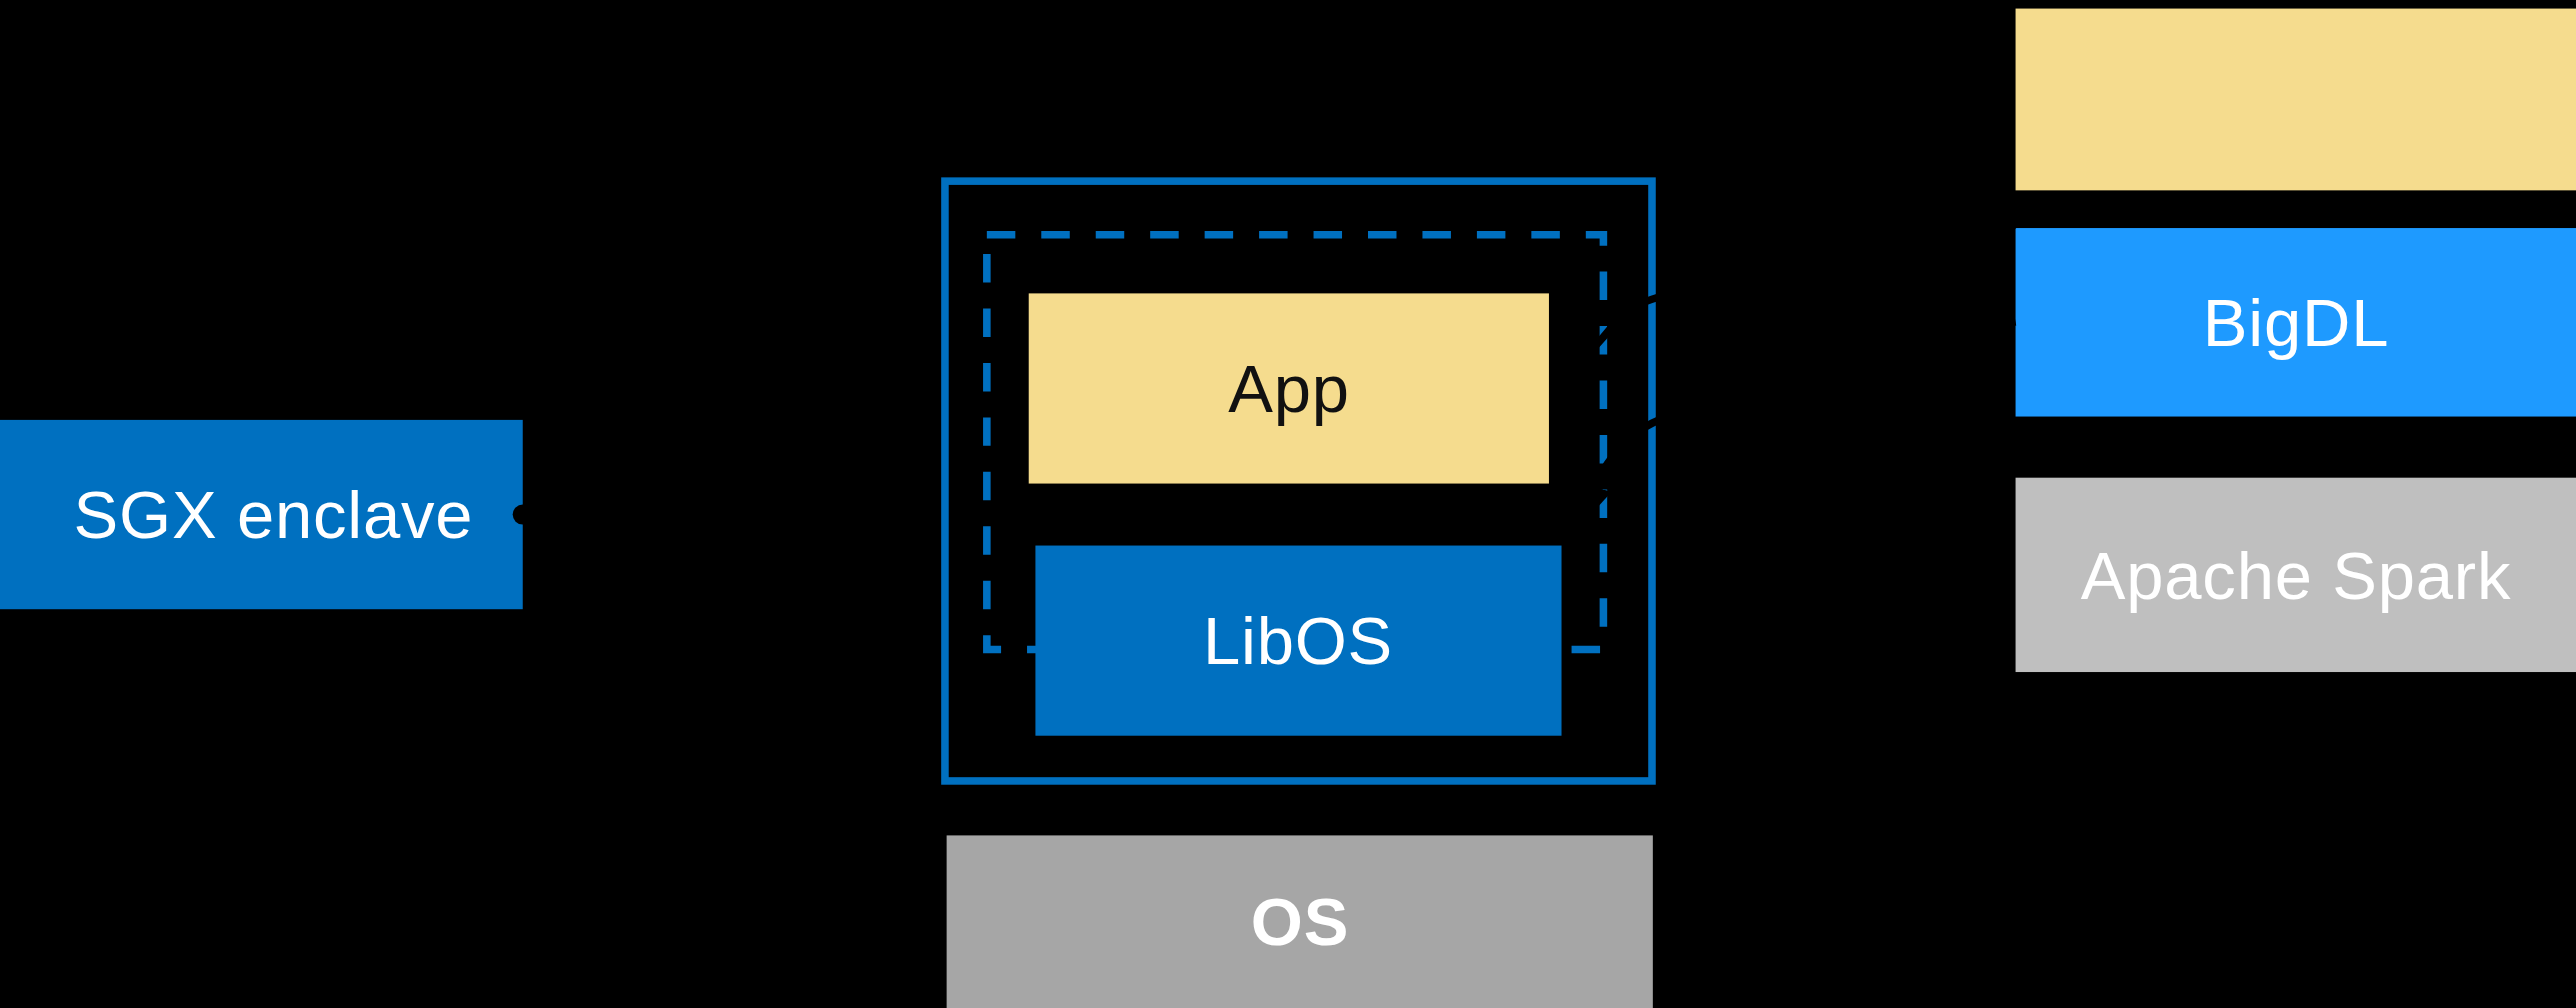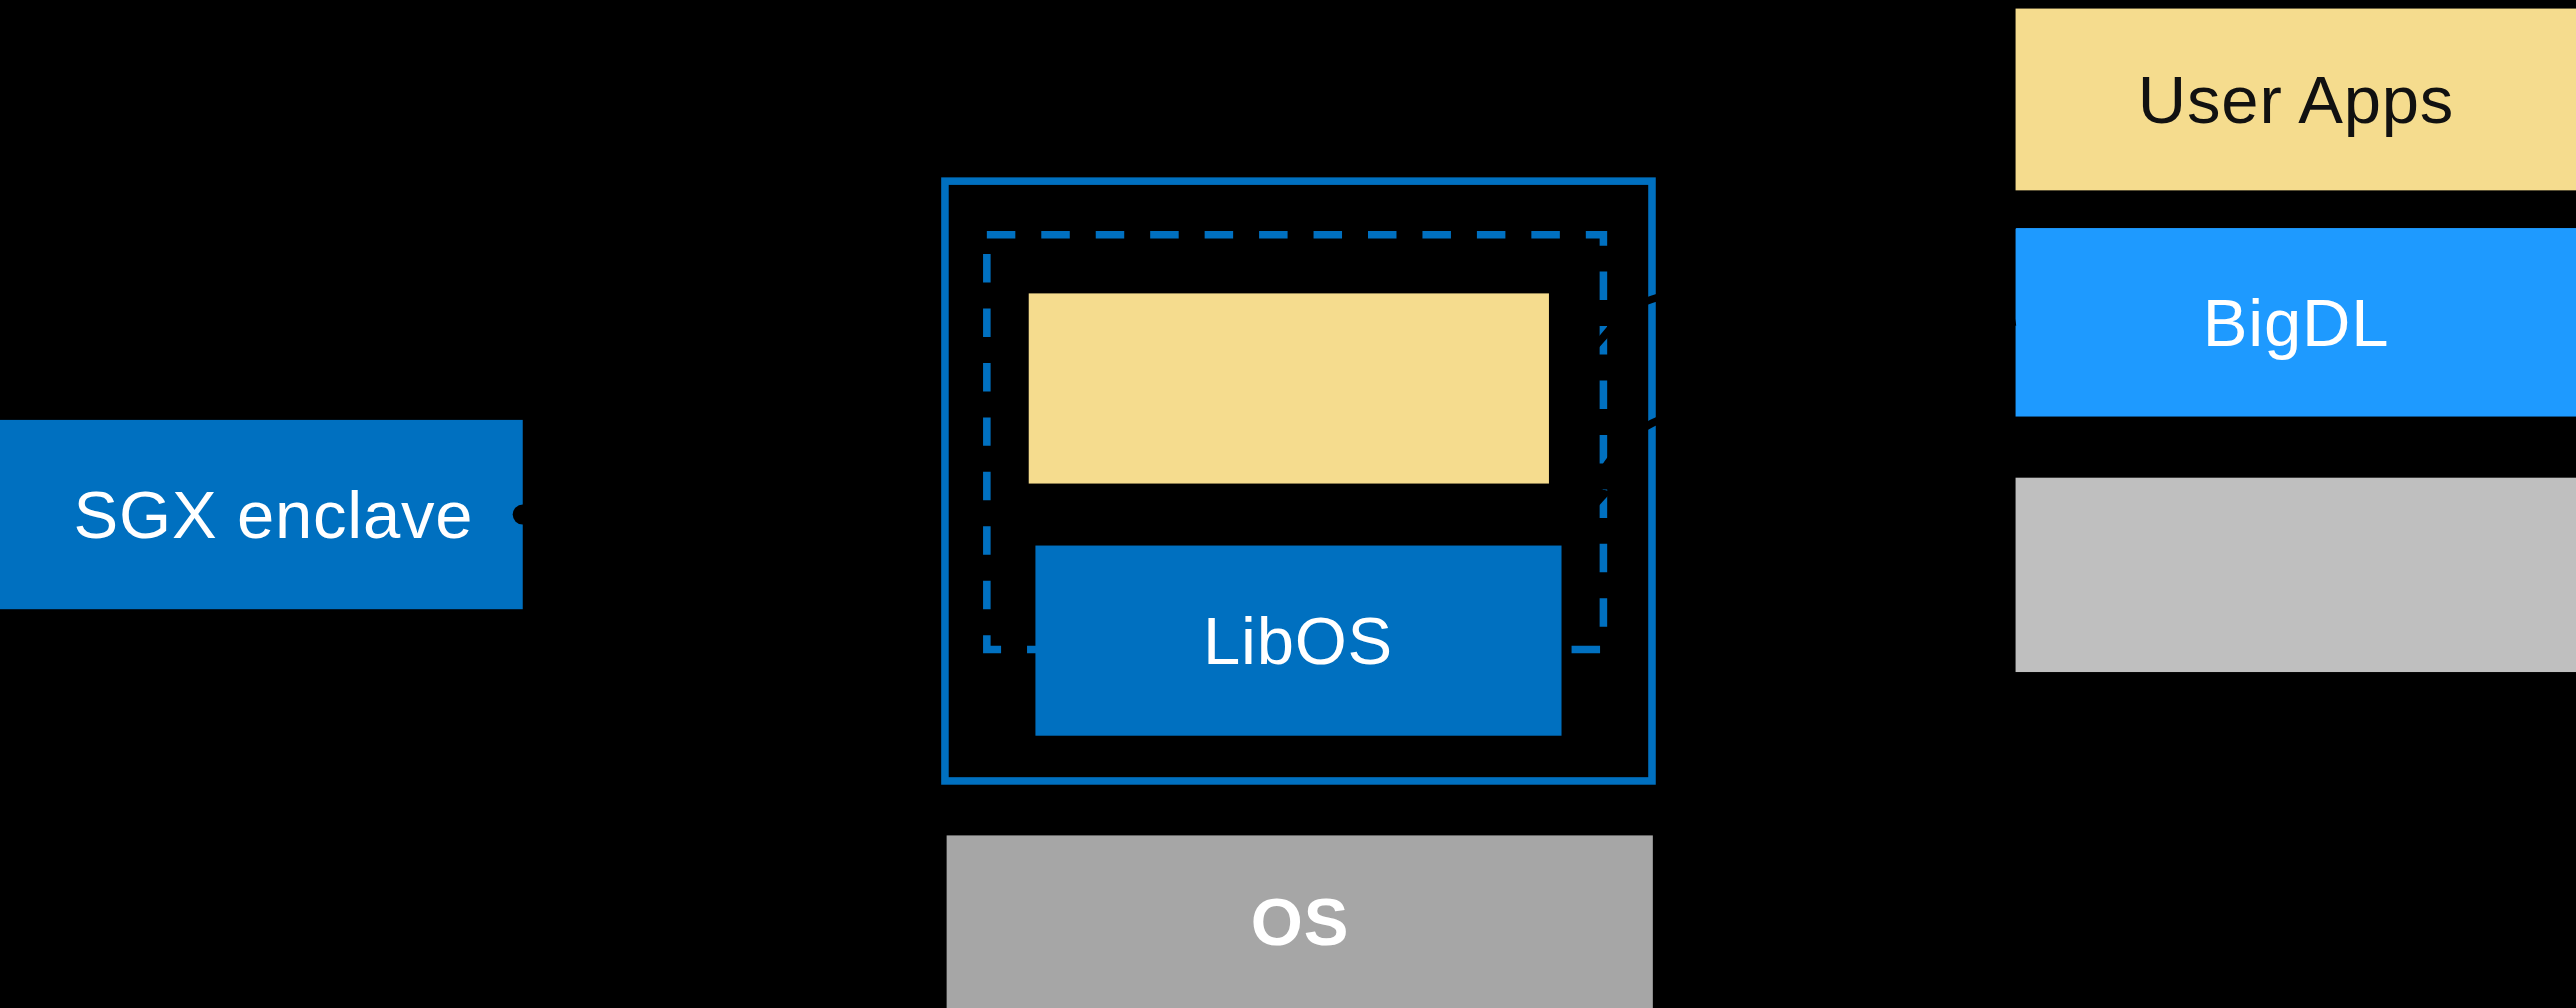--- a/index.html
+++ b/index.html
@@ -71,24 +71,25 @@
     <rect x="2406" y="570" width="669" height="232" fill="#BFBFBF"></rect>
 
     <circle cx="624" cy="614" r="12" fill="#000000"></circle>
     <path d="M 636 614 L 1108 614" fill="none" stroke="#000000" stroke-width="9" marker-end="url(#arrowhead)"></path>
     <path d="M 2406 268 C 2220 298 2050 332 1972 357 C 1938 368 1930 384 1914 402 C 1893 426 1880 438 1862 446" fill="none" stroke="#000000" stroke-width="9" marker-end="url(#arrowhead)"></path>
     <path d="M 2406 384 C 2210 420 2048 468 1972 505 C 1932 525 1900 572 1884 628" fill="none" stroke="#000000" stroke-width="9" marker-end="url(#arrowhead)"></path>
   </svg>
 
   <div class="label white" id="sgx-label">SGX enclave</div>
 
+  <div class="label black" id="app-label">App</div>
 
   <div class="label white" id="libos-label">LibOS</div>
 
   <div class="label white bold" id="os-label">OS</div>
 
-  <div class="label black" id="userapps-label">User Apps</div>
 
   <div class="label white" id="bigdl-label">BigDL</div>
 
+  <div class="label white" id="spark-label">Apache Spark</div>
 
 </div>
 
 
 </body></html>

